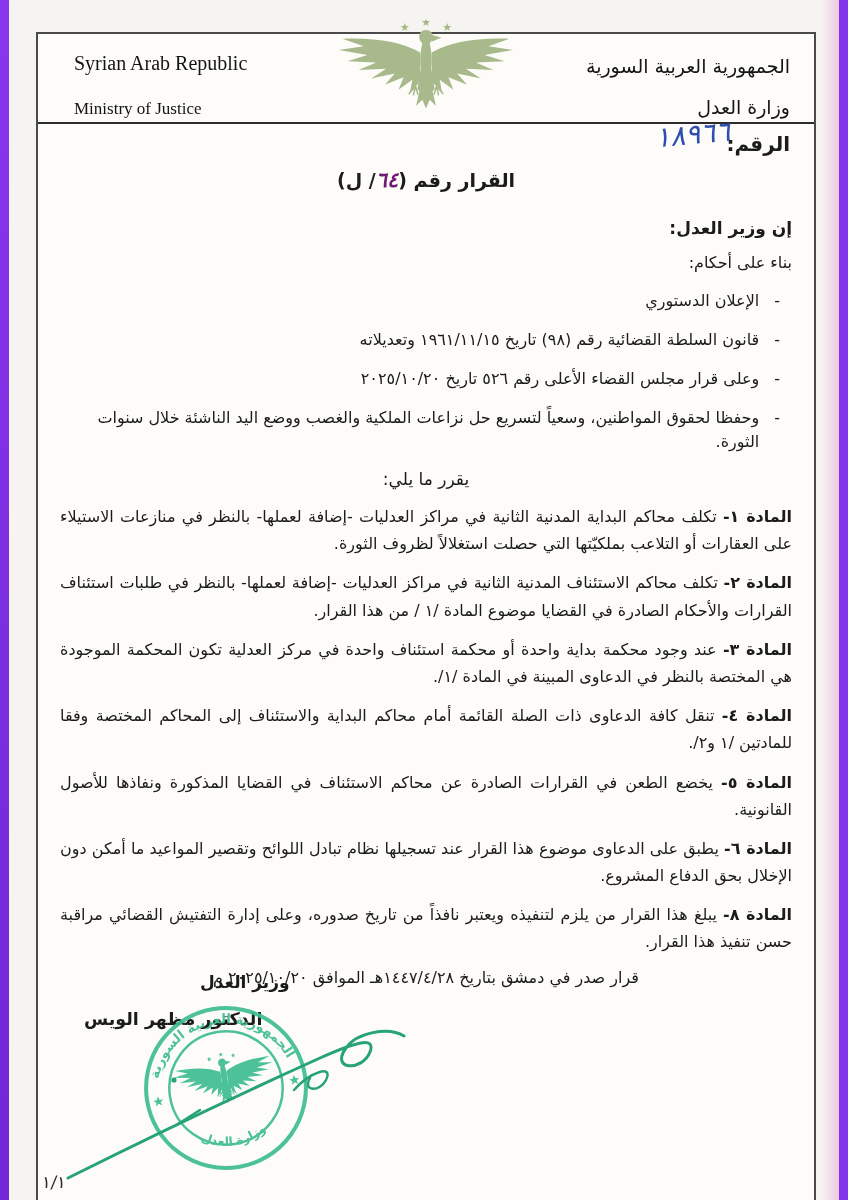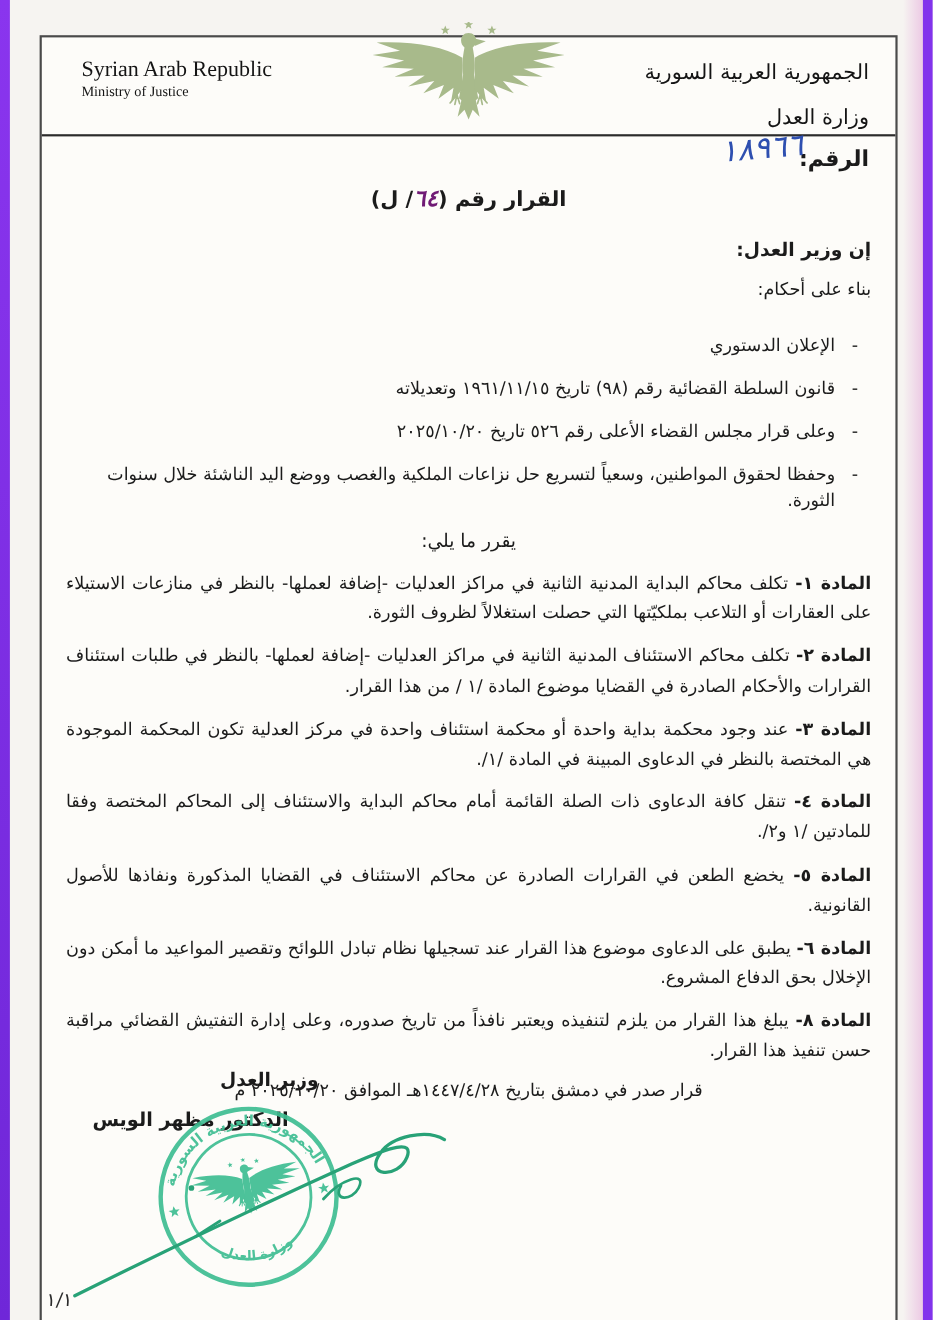--- a/index.html
+++ b/index.html
@@ -18,39 +18,39 @@
   
   .page{
     position:absolute;left:36px;top:32px;width:780px;height:1192px;box-sizing:border-box;
     background:#fdfcf9;border:2px solid #4a4a4a;padding:0 22px;direction:rtl;
   }
 
   
   .hdr{position:relative;height:88px;}
   .hdr-en{position:absolute;left:14px;top:18px;direction:ltr;font-family:"Liberation Serif",serif;color:#141414;}
   .hdr-en .l1{font-size:20px;}
-  .hdr-en .l2{font-size:13px;margin-top:0;}
+  .hdr-en .l2{font-size:17px;margin-top:24px;}
   .hdr-ar{position:absolute;right:2px;top:12px;text-align:right;font-size:19px;line-height:2.15;color:#141414;}
   .emblem{position:absolute;left:50%;transform:translateX(-50%);top:-14px;width:192px;height:106px;color:#a8ba8b;}
   .hdr-rule{margin:0 -22px;border-top:2.5px solid #2c2c2c;}
 
   
   .raqam{position:relative;height:42px;}
   .raqam-label{position:absolute;right:2px;top:8px;font-weight:bold;font-size:20px;}
   .raqam-value{position:absolute;right:62px;top:-6px;color:#2e4fb0;font-size:28px;font-style:italic;
     letter-spacing:4px;transform:rotate(-5deg);}
 
   
   .title{text-align:center;font-weight:bold;font-size:19px;margin-top:2px;}
   .title .hand{color:#701a75;font-size:21px;font-style:italic;font-weight:bold;}
 
   
   .preamble{margin-top:26px;}
   .intro1{font-weight:bold;font-size:17px;margin-bottom:15px;}
-  .intro2{font-size:16px;margin-bottom:30px;}
+  .intro2{font-size:16px;margin-bottom:17px;}
   .p-item{display:flex;gap:15px;margin:0 12px 15px 10px;font-size:16px;line-height:1.5;}
   .p-item .dash{flex:none;}
   .decide{text-align:center;font-weight:normal;font-size:17px;margin:4px 0 14px;}
 
   
   .art{margin-bottom:12px;font-size:16px;line-height:1.7;text-align:justify;}
   .art .lbl{font-weight:bold;}
 
   
   .closing{text-align:center;font-size:16px;margin-top:8px;}

